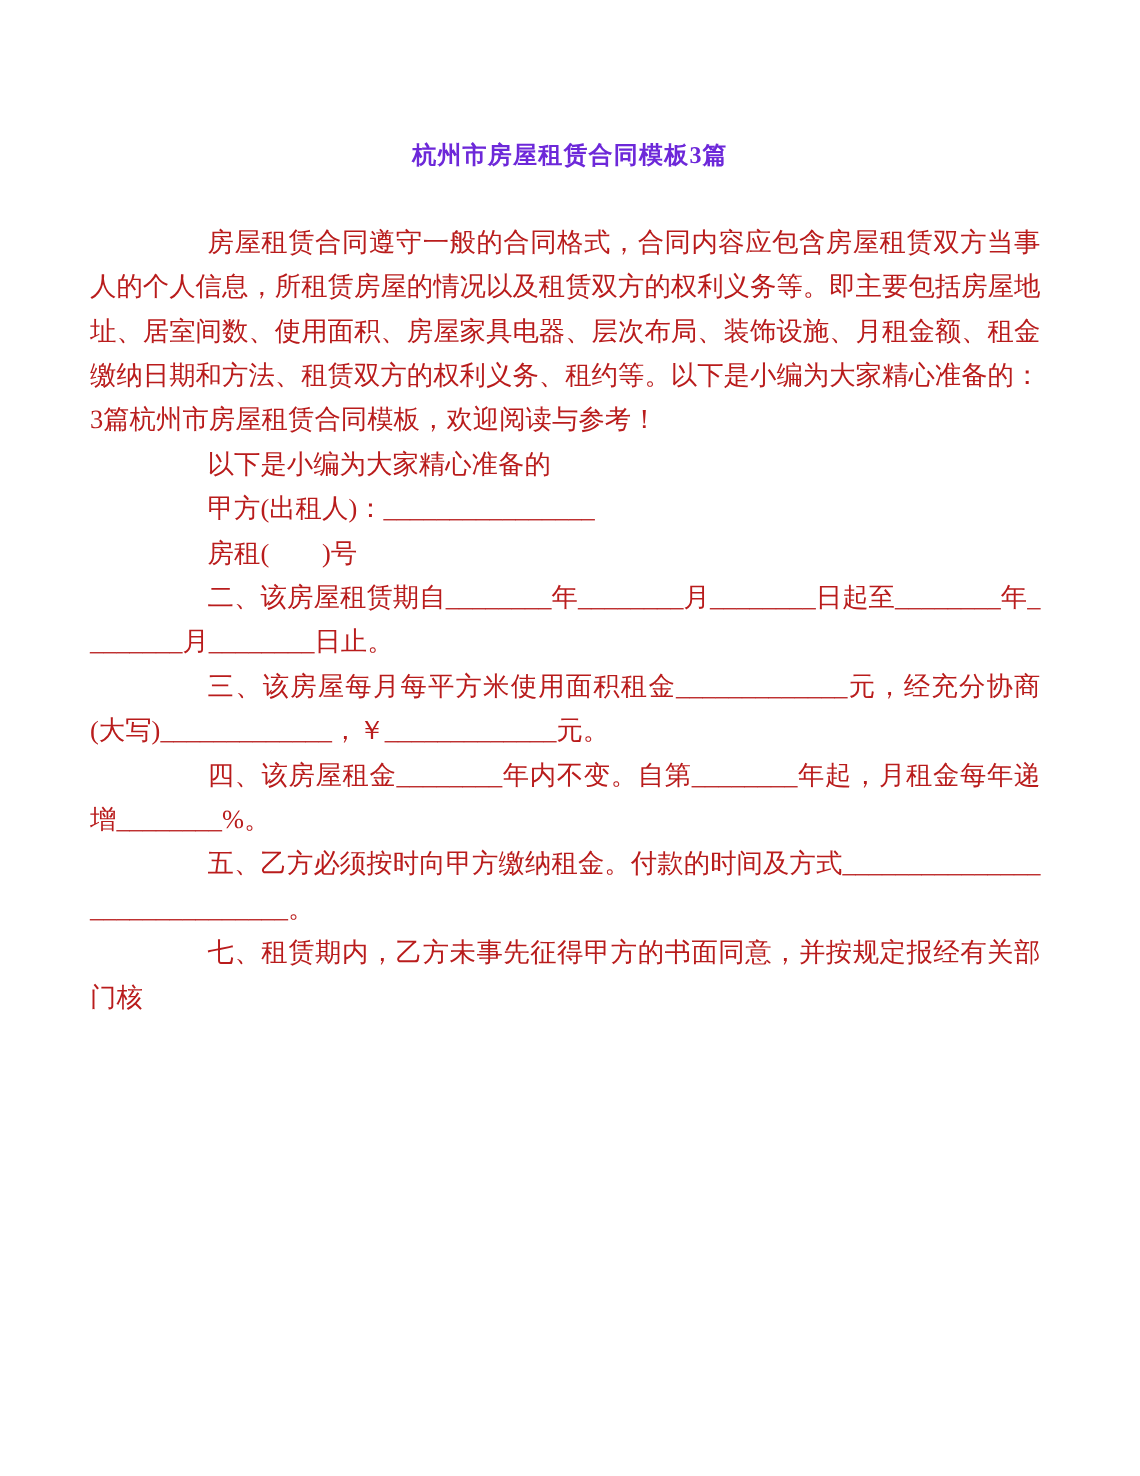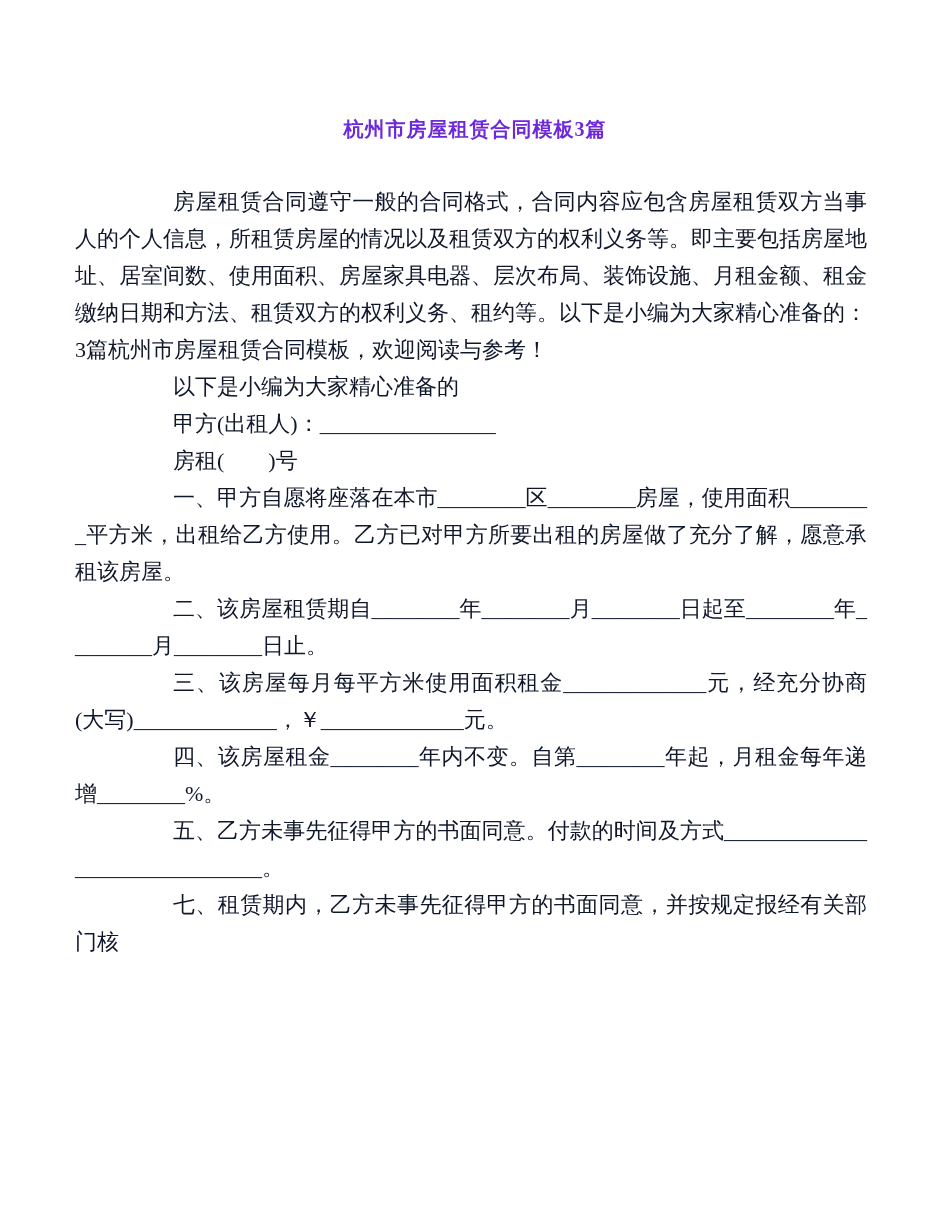--- a/index.html
+++ b/index.html
@@ -34,47 +34,46 @@
     width: 792px;
   }
   .para {
     margin: 0;
     font-size: 22px;
     line-height: 37px;
     text-align: justify;
     text-justify: inter-ideograph;
     text-indent: 98px;
     word-break: break-all;
-    color: #0f172a;
+    color: #b91c1c;
   }
 </style>
 </head>
 <body>
 
 <div class="page">
   <h1 class="doc-title" style="color: #6d28d9;">杭州市房屋租赁合同模板3篇</h1>
 
   <div class="doc-body">
 
       <p class="para">房屋租赁合同遵守一般的合同格式，合同内容应包含房屋租赁双方当事人的个人信息，所租赁房屋的情况以及租赁双方的权利义务等。即主要包括房屋地址、居室间数、使用面积、房屋家具电器、层次布局、装饰设施、月租金额、租金缴纳日期和方法、租赁双方的权利义务、租约等。以下是小编为大家精心准备的：3篇杭州市房屋租赁合同模板，欢迎阅读与参考！</p>
 
       <p class="para">以下是小编为大家精心准备的</p>
 
       <p class="para">甲方(出租人)：________________</p>
 
       <p class="para">房租(　　)号</p>
 
 
 
-      <p class="para">一、甲方自愿将座落在本市________区________房屋，使用面积________平方米，出租给乙方使用。乙方已对甲方所要出租的房屋做了充分了解，愿意承租该房屋。</p>
 
       <p class="para">二、该房屋租赁期自________年________月________日起至________年________月________日止。</p>
 
       <p class="para">三、该房屋每月每平方米使用面积租金_____________元，经充分协商(大写)_____________，￥_____________元。</p>
 
       <p class="para">四、该房屋租金________年内不变。自第________年起，月租金每年递增________%。</p>
 
-      <p class="para">五、乙方未事先征得甲方的书面同意。付款的时间及方式______________________________。</p>
+      <p class="para">五、乙方必须按时向甲方缴纳租金。付款的时间及方式______________________________。</p>
 
 
       <p class="para">七、租赁期内，乙方未事先征得甲方的书面同意，并按规定报经有关部门核</p>
     </div>
 </div>
 
 </body></html>

